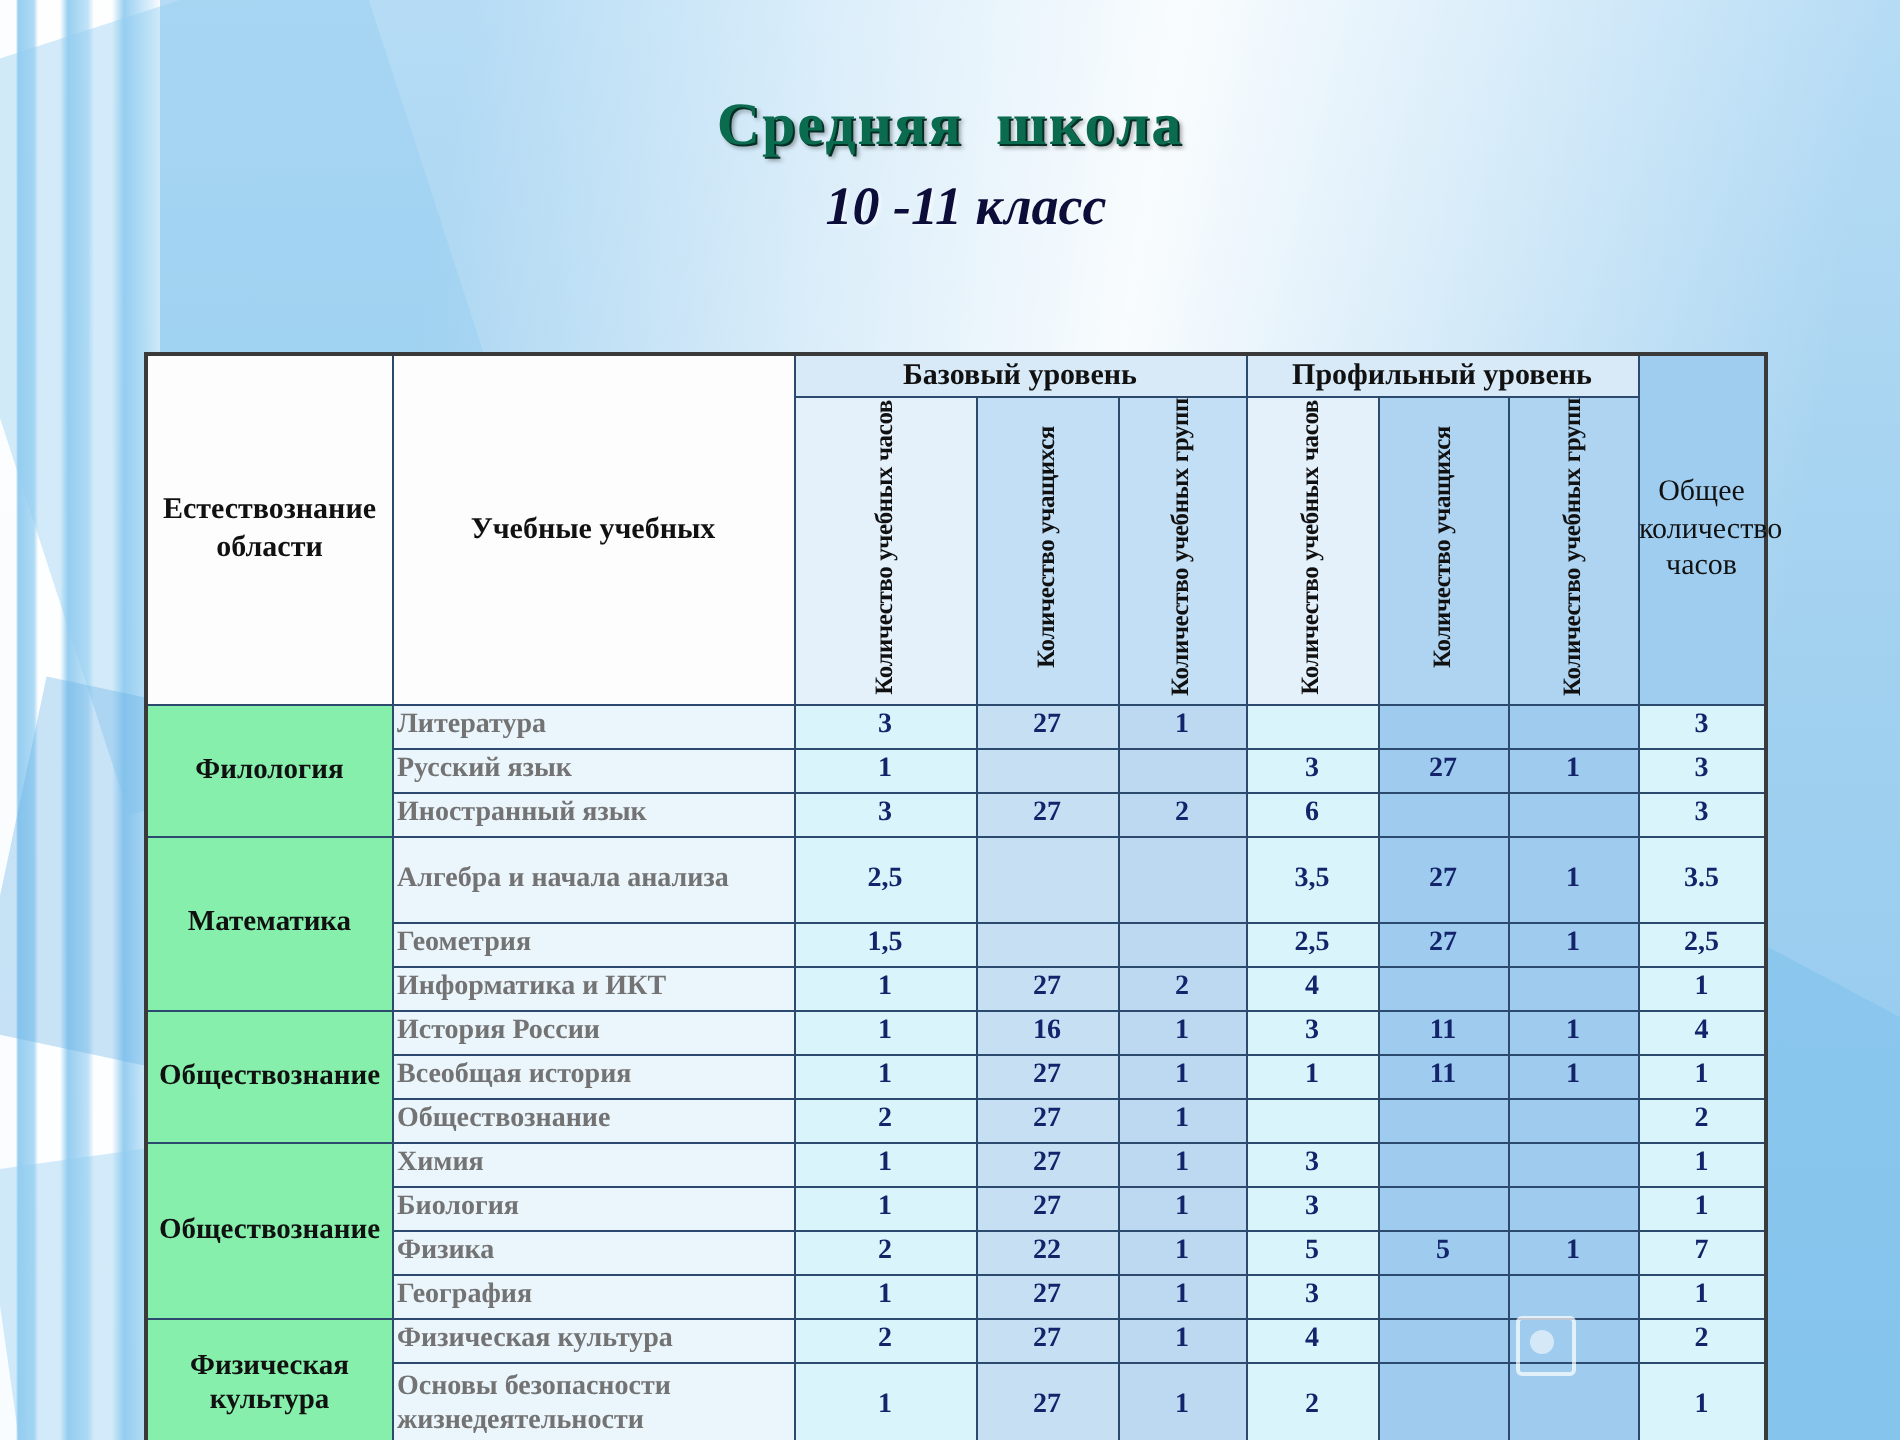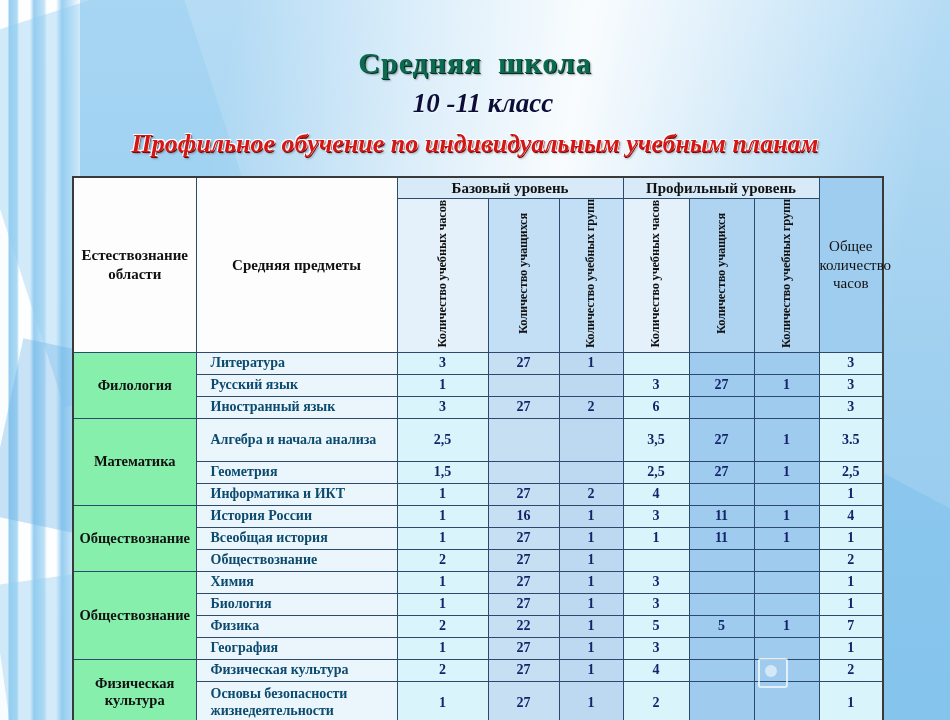--- a/index.html
+++ b/index.html
@@ -172,23 +172,23 @@
     background: #86efac;
     font-weight: bold;
     font-size: 14.5px;
     color: #111;
     line-height: 1.2;
   }
   .cell-subject {
     background: #eaf5fc;
     font-weight: bold;
     font-size: 14px;
-    color: #0c4a6e;
+    color: #737373;
     text-align: left;
-    padding-left: 14px;
+    padding-left: 2px;
     line-height: 1.2;
   }
   td.num {
     font-weight: bold;
     font-size: 14px;
     color: #14246b;
   }
   td.c1 { background: #d9f5fb; }
   td.c2 { background: #c6dff3; }
   td.c3 { background: #bcd9f1; }
@@ -251,42 +251,41 @@
 <div id="bg-shapes">
   <div class="shape" style="left:690px; top:470px; width:300px; height:300px; transform:rotate(28deg);"></div>
   <div class="shape2" style="left:760px; top:380px; width:240px; height:380px; transform:rotate(-18deg);"></div>
   <div class="shape3" style="left:600px; top:600px; width:420px; height:180px; transform:rotate(12deg);"></div>
   <div class="shape2" style="left:300px; top:640px; width:360px; height:160px; transform:rotate(-8deg);"></div>
 </div>
 
 <div id="title-block">
   <div id="title-line1">Средняя   школа</div>
   <div id="title-line2">10 -11 класс</div>
-  <div id="title-line3">Профильное обучение по индивидуальным учебным планам</div>
 </div>
 
 <div id="tiny-artifact">&nbsp;</div>
 
 <div id="table-wrap">
   <table>
     <colgroup>
       <col style="width:123px">
       <col style="width:201px">
       <col style="width:91px">
       <col style="width:71px">
       <col style="width:64px">
       <col style="width:66px">
       <col style="width:65px">
       <col style="width:65px">
       <col style="width:64px">
     </colgroup>
     <thead>
       <tr>
         <th class="hdr-area" rowspan="2">Естествознание области</th>
-        <th class="hdr-subject" rowspan="2">Средняя предметы</th>
+        <th class="hdr-subject" rowspan="2">Учебные учебных</th>
         <th class="hdr-group" colspan="3">Базовый уровень</th>
         <th class="hdr-group" colspan="3">Профильный уровень</th>
         <th class="hdr-total" rowspan="2">Общее количество часов</th>
       </tr>
       <tr>
         <th class="hdr-vert shade1"><span class="vtxt">Количество учебных часов</span></th>
         <th class="hdr-vert shade2"><span class="vtxt">Количество учащихся</span></th>
         <th class="hdr-vert shade2"><span class="vtxt">Количество учебных групп</span></th>
         <th class="hdr-vert shade1"><span class="vtxt">Количество учебных часов</span></th>
         <th class="hdr-vert shade3"><span class="vtxt">Количество учащихся</span></th>

